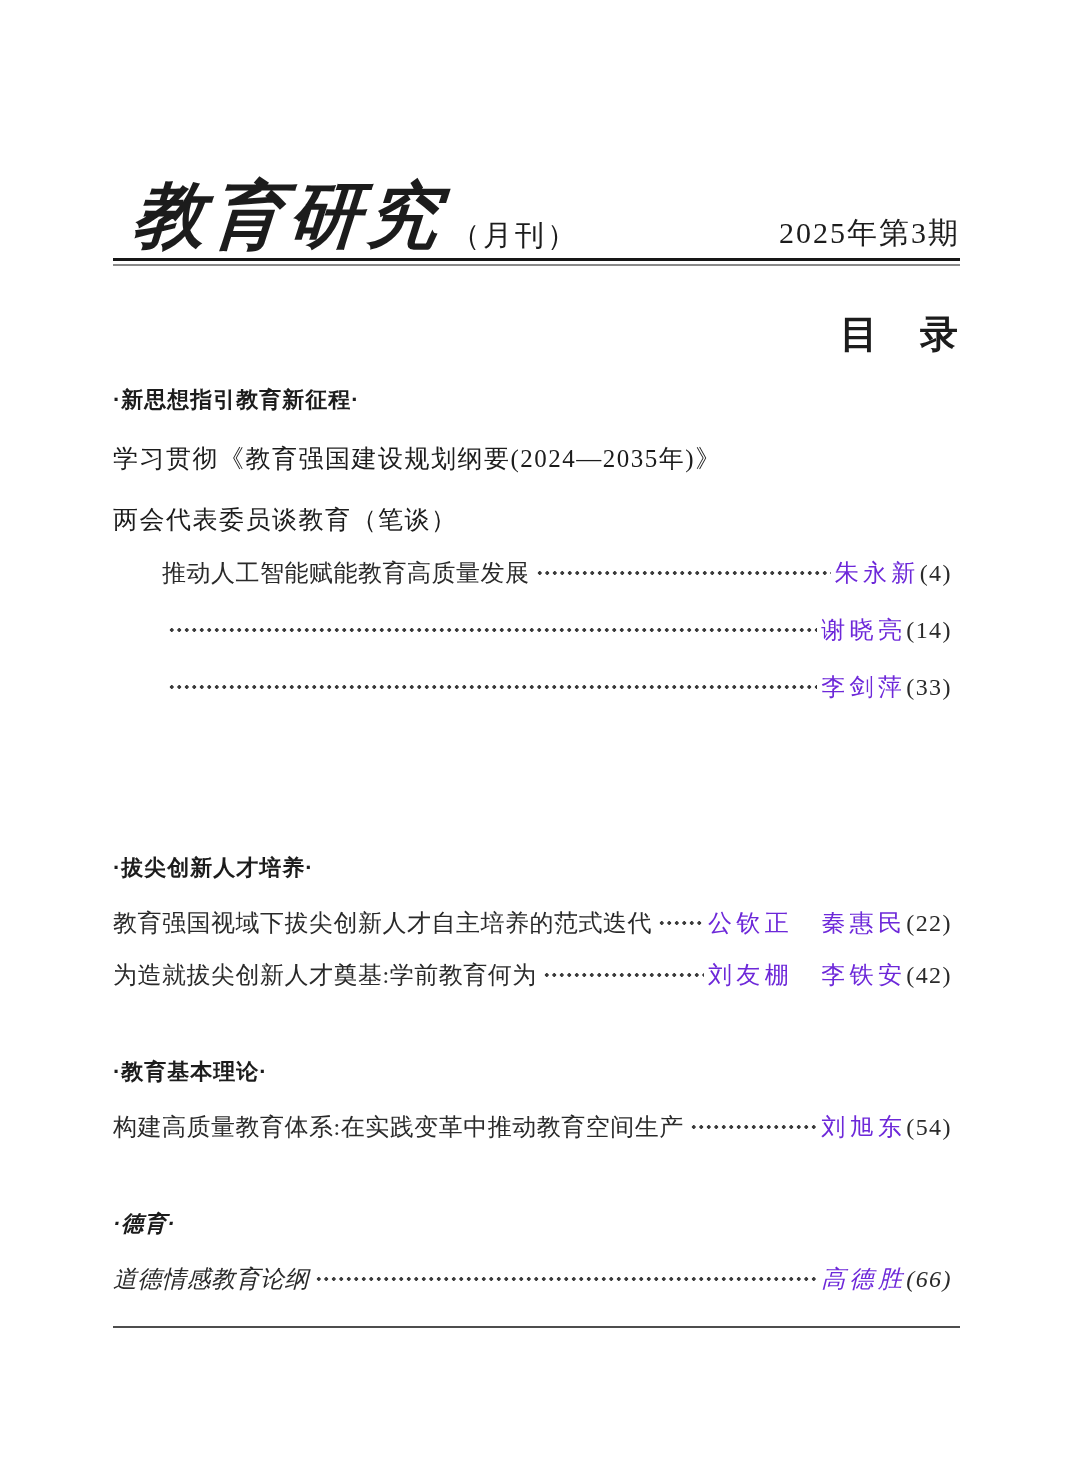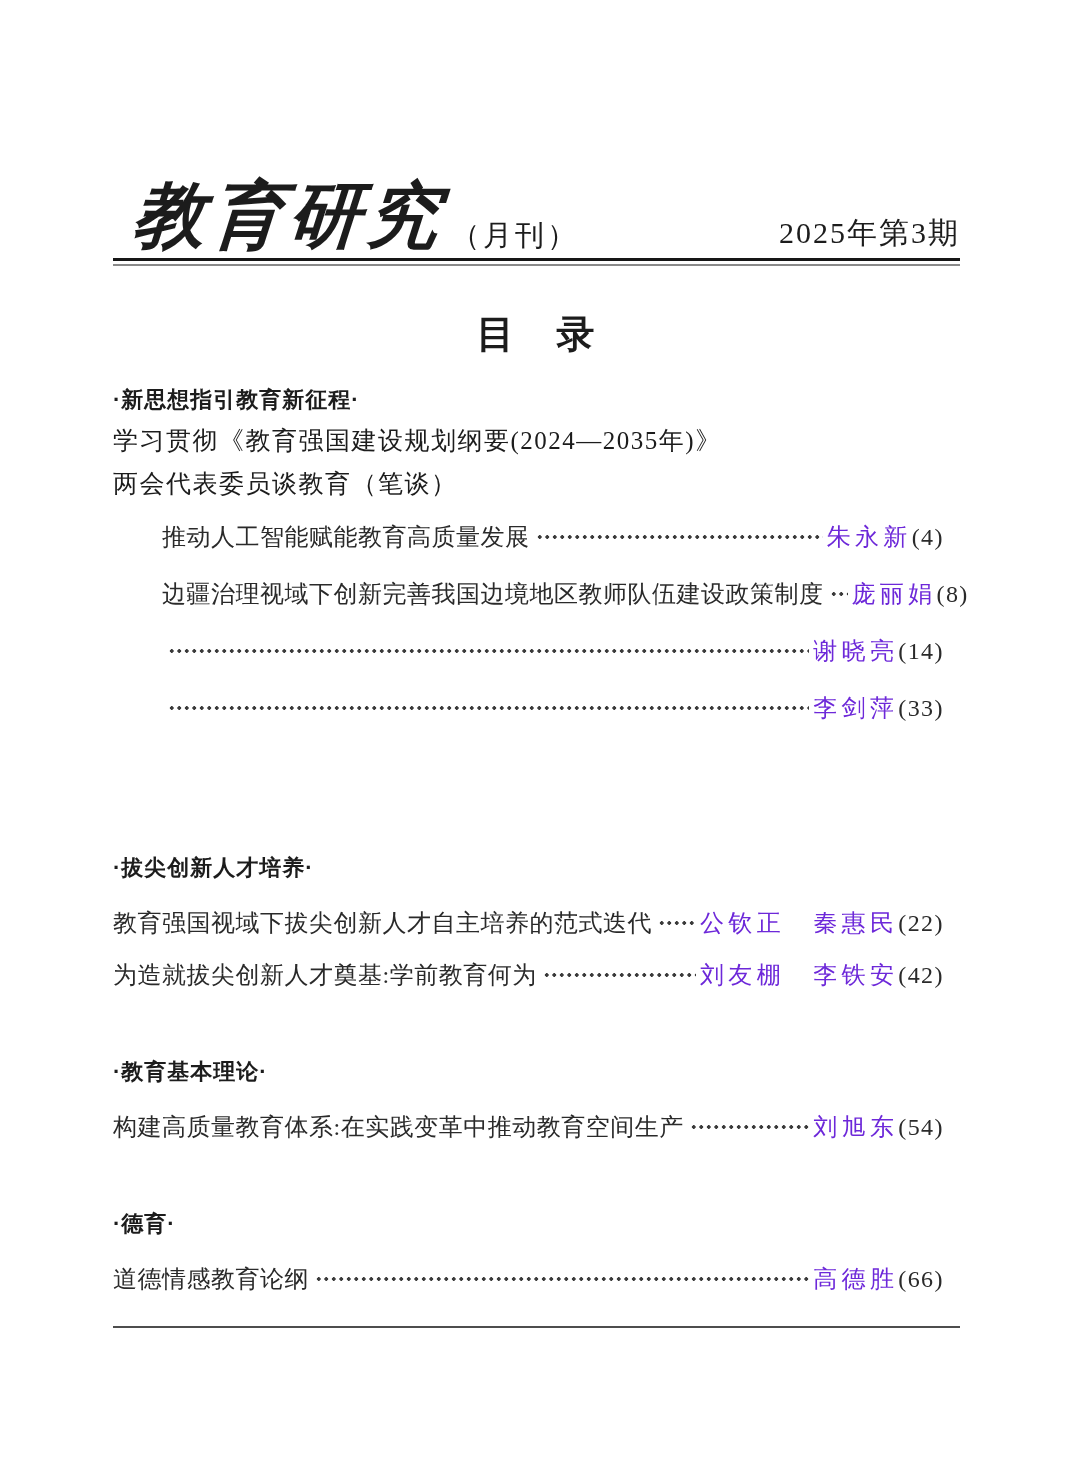--- a/index.html
+++ b/index.html
@@ -69,44 +69,44 @@
     border-top: 3px solid #161616;
     border-bottom: 2px solid #8a8a8a;
   }
 
   
   .toc-title {
     position: absolute;
     left: 0;
     right: 0;
     top: 312px;
-    text-align: center;
+    text-align: right;
     font-size: 38px;
     line-height: 44px;
     font-weight: 700;
     font-family: "Liberation Sans", "DejaVu Sans", sans-serif;
     letter-spacing: 2px;
   }
 
   
-  .toc-section { position: absolute; left: 0; right: 16px; }
+  .toc-section { position: absolute; left: 0; right: 8px; }
   .section-a { top: 388px; }
   .section-b { top: 856px; }
   .section-c { top: 1060px; }
-  .section-d { top: 1212px; }
+  .section-d { top: 1212px; font-style: italic; }
 
   .section-label {
     font-size: 22px;
     line-height: 24px;
     font-weight: 700;
     font-family: "Liberation Sans", "DejaVu Sans", sans-serif;
     letter-spacing: 1px;
   }
   .intro-line {
-    margin-top: 15px;
+    margin-top: 33px;
     font-size: 25px;
     line-height: 28px;
     letter-spacing: 1.5px;
   }
   .intro-line.first { }
 
   .toc-row {
     display: flex;
     align-items: flex-start;
     font-size: 24px;
@@ -179,26 +179,20 @@
       <div class="intro-line first">学习贯彻《教育强国建设规划纲要(2024—2035年)》</div>
       <div class="intro-line">两会代表委员谈教育（笔谈）</div>
 
       <div class="toc-row first">
         <span class="entry-title">推动人工智能赋能教育高质量发展</span>
         <span class="dot-leader"></span>
         <span class="entry-authors">朱永新</span>
         <span class="entry-page">(4)</span>
       </div>
       <div class="toc-row">
-        <span class="entry-title">边疆治理视域下创新完善我国边境地区教师队伍建设政策制度</span>
-        <span class="dot-leader"></span>
-        <span class="entry-authors">庞丽娟</span>
-        <span class="entry-page">(8)</span>
-      </div>
-      <div class="toc-row">
         <span class="dot-leader"></span>
         <span class="entry-authors">谢晓亮</span>
         <span class="entry-page">(14)</span>
       </div>
       <div class="toc-row">
         <span class="dot-leader"></span>
         <span class="entry-authors">李剑萍</span>
         <span class="entry-page">(33)</span>
       </div>
     </div>

